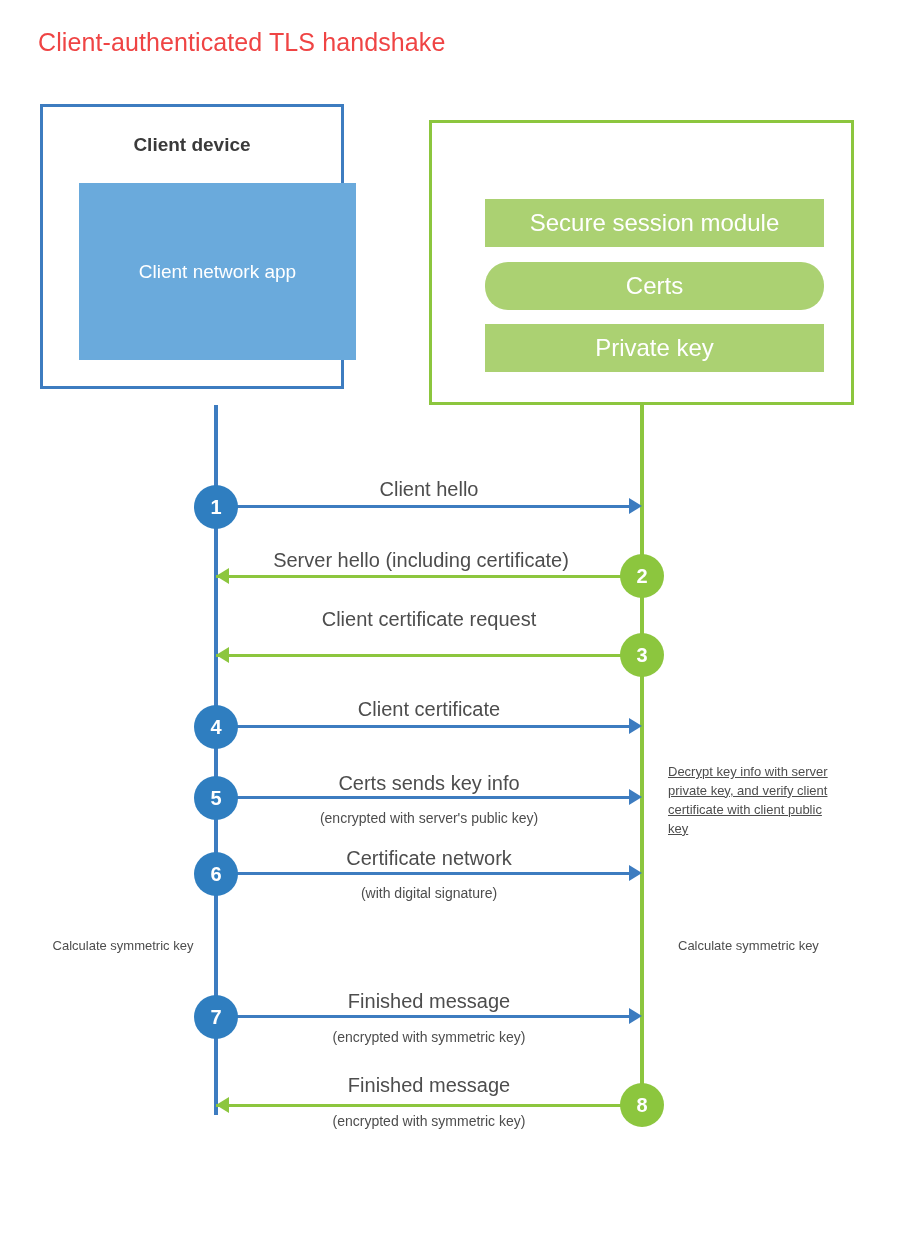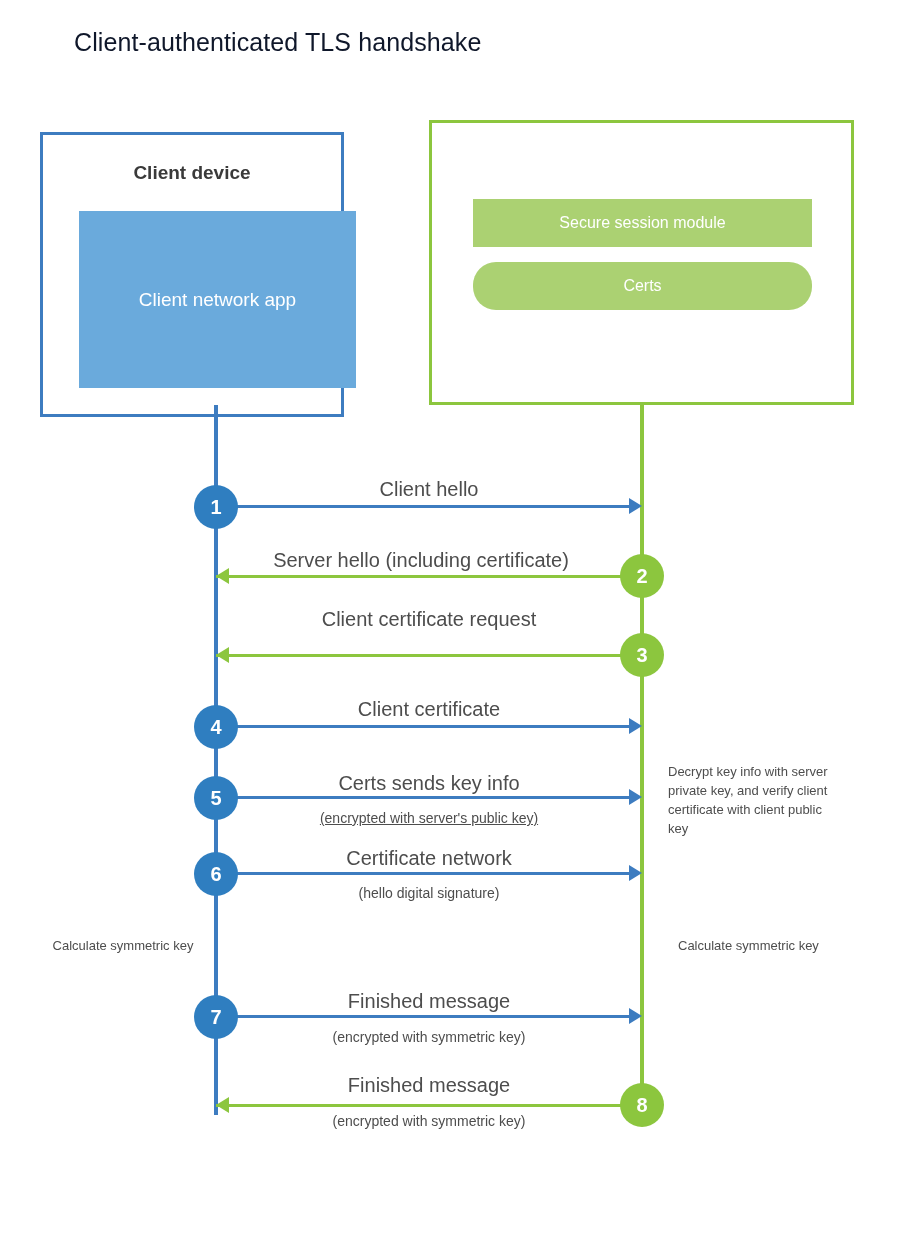--- a/index.html
+++ b/index.html
@@ -14,35 +14,34 @@
     font-family: "Liberation Sans", sans-serif;
     color: #4d4d4d;
     overflow: hidden;
   }
   #page-title {
     position: absolute;
     left: 38px;
     top: 28px;
     font-size: 25px;
     font-weight: 400;
-    color: #0f172a;
+    color: #ef4444;
     letter-spacing: 0.1px;
     white-space: nowrap;
-    margin-left: 36px;
   }
 
   
   .actor-box {
     position: absolute;
     background: #ffffff;
     box-sizing: border-box;
   }
   #client-box {
     left: 40px;
-    top: 132px;
+    top: 104px;
     width: 304px;
     height: 285px;
     border: 3px solid #3d7cc0;
   }
   #server-box {
     left: 429px;
     top: 120px;
     width: 425px;
     height: 285px;
     border: 3px solid #8cc63e;
@@ -69,29 +68,29 @@
     justify-content: center;
     text-align: center;
     color: #ffffff;
     font-size: 19px;
     line-height: 1.35;
     padding: 0 8px;
     box-sizing: border-box;
   }
   .server-bar {
     position: absolute;
-    left: 41px;
+    left: 53px;
     width: 339px;
     height: 48px;
     background: #abd172;
     display: flex;
     align-items: center;
     justify-content: center;
     color: #ffffff;
-    font-size: 16px;
+    font-size: 24px;
   }
   #server-bar-0 { top: 76px; }
   #server-bar-1 { top: 139px; border-radius: 23px; }
   #server-bar-2 { top: 201px; }
 
   
   .lifeline {
     position: absolute;
     width: 4px;
   }
@@ -156,39 +155,40 @@
     white-space: nowrap;
   }
 
   
   .side-note {
     position: absolute;
     font-size: 13px;
     line-height: 1.45;
     color: #4d4d4d;
   }
-  #note-server-decrypt { left: 668px; top: 763px; width: 175px; }
+  #note-server-decrypt { left: 668px; top: 763px; width: 175px; text-decoration: underline; }
   #note-client-calc {
     left: 48px; top: 937px; width: 150px; text-align: center;
   }
   #note-server-calc { left: 678px; top: 937px; width: 160px; }
 </style>
 </head>
 <body>
 
 <div id="page-title">Client-authenticated TLS handshake</div>
 
 <div class="actor-box" id="client-box">
   <div class="actor-title">Client device</div>
   <div id="client-app">Client network app</div>
 </div>
 
 <div class="actor-box" id="server-box">
   <div class="server-bar" id="server-bar-0">Secure session module</div>
   <div class="server-bar" id="server-bar-1">Certs</div>
+  <div class="server-bar" id="server-bar-2">Private key</div>
 </div>
 
 <div class="lifeline" id="lifeline-client"></div>
 <div class="lifeline" id="lifeline-server"></div>
 
 <div class="msg-label" style="left:216px; top:478px; width:426px;">Client hello</div>
 <div class="msg-line blue" style="left:216px; top:505px; width:414px;"></div>
 <div class="arrowhead right blue" style="left:629px; top:498px;"></div>
 <div class="step-circle blue" style="left:194px; top:485px;">1</div>
 
@@ -204,27 +204,27 @@
 
 <div class="msg-label" style="left:216px; top:698px; width:426px;">Client certificate</div>
 <div class="msg-line blue" style="left:216px; top:725px; width:414px;"></div>
 <div class="arrowhead right blue" style="left:629px; top:718px;"></div>
 <div class="step-circle blue" style="left:194px; top:705px;">4</div>
 
 <div class="msg-label" style="left:216px; top:772px; width:426px;">Certs sends key info</div>
 <div class="msg-line blue" style="left:216px; top:796px; width:414px;"></div>
 <div class="arrowhead right blue" style="left:629px; top:789px;"></div>
 <div class="step-circle blue" style="left:194px; top:776px;">5</div>
-<div class="msg-sublabel" style="left:216px; top:810px; width:426px;text-decoration:underline;">(encrypted with server's public key)</div>
+<div class="msg-sublabel" style="left:216px; top:810px; width:426px;">(encrypted with server's public key)</div>
 
 <div class="msg-label" style="left:216px; top:847px; width:426px;">Certificate network</div>
 <div class="msg-line blue" style="left:216px; top:872px; width:414px;"></div>
 <div class="arrowhead right blue" style="left:629px; top:865px;"></div>
 <div class="step-circle blue" style="left:194px; top:852px;">6</div>
-<div class="msg-sublabel" style="left:216px; top:885px; width:426px;">(hello digital signature)</div>
+<div class="msg-sublabel" style="left:216px; top:885px; width:426px;">(with digital signature)</div>
 
 <div class="side-note" id="note-server-decrypt">Decrypt key info with server private key, and verify client certificate with client public key</div>
 <div class="side-note" id="note-client-calc">Calculate symmetric key</div>
 <div class="side-note" id="note-server-calc">Calculate symmetric key</div>
 
 <div class="msg-label" style="left:216px; top:990px; width:426px;">Finished message</div>
 <div class="msg-line blue" style="left:216px; top:1015px; width:414px;"></div>
 <div class="arrowhead right blue" style="left:629px; top:1008px;"></div>
 <div class="step-circle blue" style="left:194px; top:995px;">7</div>
 <div class="msg-sublabel" style="left:216px; top:1029px; width:426px;">(encrypted with symmetric key)</div>

